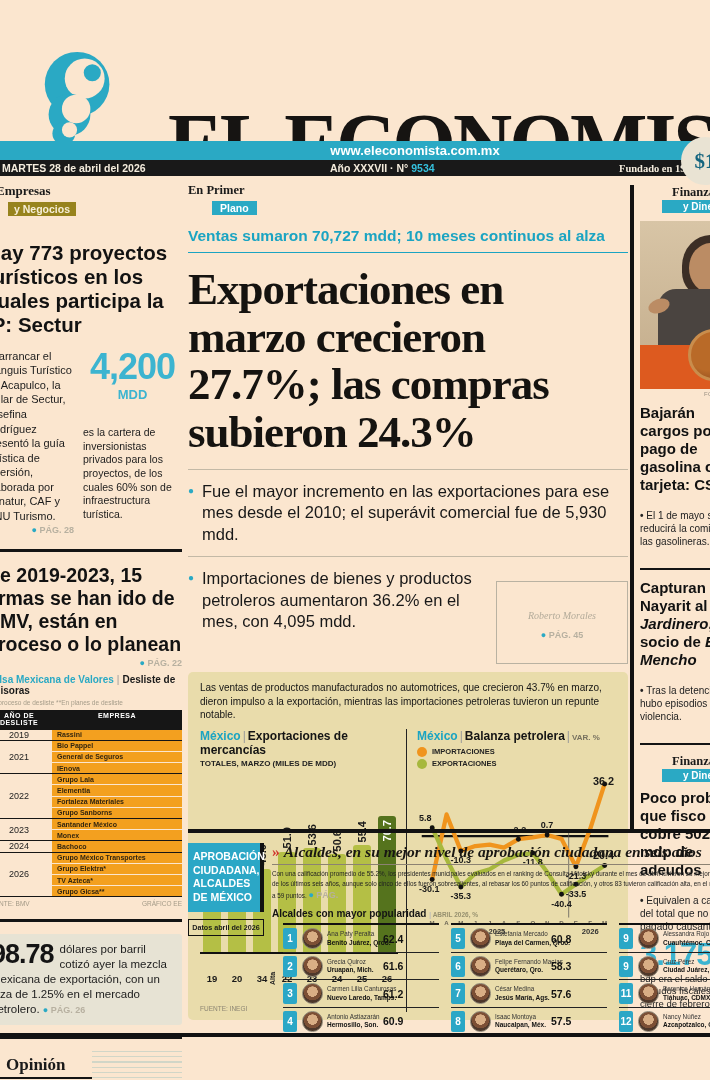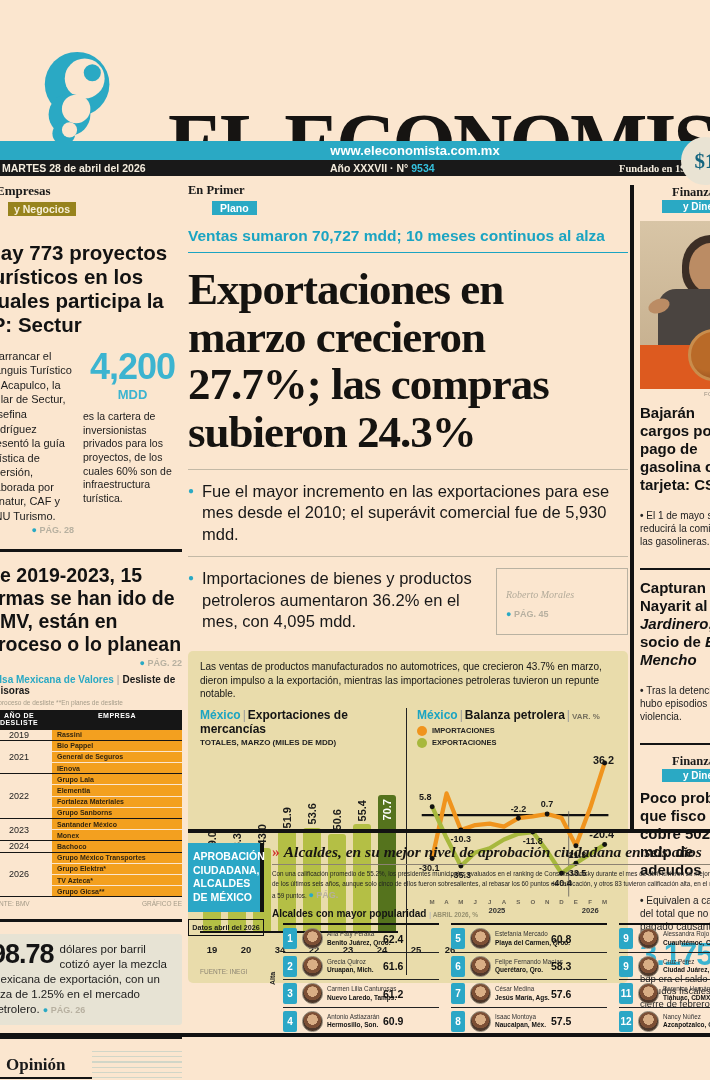--- a/index.html
+++ b/index.html
@@ -23,21 +23,21 @@
 
   
   .col-left{position:absolute;left:-14px;top:183px;width:196px}
   .slab-top{font-family:"Liberation Serif",serif;font-weight:bold;font-size:13px;margin-left:10px}
   .slab-bot{display:inline-block;background:#97831d;color:#f7efd8;font-weight:bold;font-size:10.5px;padding:1px 6px;margin-left:22px}
   .s1-h{font-size:20.5px;font-weight:bold;line-height:1.17;margin:24px 0 0;color:#121212}
   .story1-cols{display:flex;gap:9px;margin-top:12px}
   .s1-body{width:88px;font-size:11px;line-height:1.32;color:#1c1c1c}
   .s1-body .pagref{display:block;text-align:right;margin-top:2px}
   .bignum{color:#3cb4d0;font-weight:bold;font-size:36px;letter-spacing:-1px;line-height:1;text-align:center}
-  .bigunit{color:#3cb4d0;font-weight:bold;font-size:13px;text-align:center;margin:2px 0 8px}
+  .bigunit{color:#3cb4d0;font-weight:bold;font-size:13px;text-align:center;margin:2px 0 24px}
   .bigcap{font-size:10.5px;line-height:1.3;color:#1c1c1c}
   .s2-h{font-size:19.5px;font-weight:bold;line-height:1.18;margin:2px 0 0;color:#121212}
   .s2-pg{display:block;text-align:right;margin:2px 0 6px}
   .bmv-kick{font-size:10px;font-weight:bold;margin-top:4px}
   .bmv-kick .ck1{color:#2aa9c4}
   .bmv-kick .sep{color:#9a9documento284;font-weight:normal;padding:0 3px;color:#999}
   .footnote{font-size:6.5px;color:#a59c89;margin:3px 0 4px}
   .dtable{border-bottom:1.5px solid #161616;margin-top:2px}
   .dt-head{display:flex;background:#161616;color:#fff;font-size:7px;font-weight:bold;letter-spacing:.5px}
   .dt-head .hc1{width:66px;text-align:center;padding:2.5px 0}
@@ -58,39 +58,39 @@
   
   .col-center{position:absolute;left:188px;top:183px;width:440px}
   .epp-top{font-family:Liberation Serif, serif;font-weight:bold;font-size:12.5px}
   .epp-bot{display:inline-block;background:#2aa9c4;color:#fff;font-weight:bold;font-size:10.5px;padding:1px 8px;margin-left:24px}
   .kicker{color:#1ba4c2;font-weight:bold;font-size:15.5px;margin-top:11px;padding-bottom:7px;border-bottom:1.5px solid #1ba4c2}
   .mainhead{font-family:"Liberation Serif",serif;font-weight:bold;font-size:45px;line-height:1.06;letter-spacing:-1px;color:#151310;margin-top:13px}
   .bullet{position:relative;font-size:16.5px;line-height:1.3;color:#181818;padding:11px 0 11px 14px;border-bottom:1px solid #c3b9a6}
   .bullet::before{content:"●";color:#2aa9c4;position:absolute;left:0;top:14px;font-size:10px}
   .bullet-row{display:flex;gap:12px;align-items:flex-start}
   .bullet-row .bullet{border-bottom:0;flex:1}
-  .byline-box{border:1.5px solid #b9b2a2;padding:15px 9px;text-align:left;width:112px;flex:none;margin-top:11px}
+  .byline-box{border:1.5px solid #b9b2a2;padding:23px 9px;text-align:center;width:112px;flex:none;margin-top:24px}
   .byline-name{font-family:"Liberation Serif",serif;font-style:italic;color:#b3ab9a;font-size:10px}
   .byline-pg{display:block;margin-top:7px}
   .chart-panel{background:#e9dcab;border-radius:5px;margin-top:8px;padding:9px 12px 8px}
   .panel-intro{font-size:10px;line-height:1.35;color:#141414;padding-bottom:7px}
   .charts{display:flex}
   .chart-left{width:206px;padding-right:8px;box-sizing:border-box}
   .chart-right{flex:1;border-left:1.5px solid #222;padding-left:10px}
   .ct-row{font-size:12px;font-weight:bold;color:#141414}
   .ct-region{color:#1ba4c2}
   .ct-sep{color:#999;font-weight:normal;padding:0 2px}
   .ct-unit{color:#77715f;font-size:8px}
   .ct-sub{font-size:8px;font-weight:bold;color:#222;margin-top:2px}
   .bars{display:flex;align-items:flex-end;gap:7px;height:150px;margin-top:34px;border-bottom:2.5px solid #111;padding:0 3px}
   .barcol{width:18px;position:relative;flex:none}
   .bar{width:100%;border-radius:3px 3px 0 0;position:relative}
   .bar-val{position:absolute;left:50%;bottom:calc(100% + 3px);transform:translateX(-50%) rotate(180deg);writing-mode:vertical-rl;font-size:11px;font-weight:bold;color:#1a1a1a}
   .bar-val.inside{bottom:auto;top:4px;color:#fff}
-  .bar-xs{display:flex;gap:16px;padding:8px 3px}
+  .bar-xs{display:flex;gap:7px;padding:16px 3px}
   .bar-x{width:18px;flex:none;text-align:center;font-weight:bold;font-size:9.5px;padding-top:3px}
   .chart-src{font-size:6.5px;color:#8d8673;margin-top:5px}
   .lgd{margin:4px 0 0}
   .lgd-item{display:flex;align-items:center;gap:5px;font-size:7.5px;font-weight:bold;color:#222;margin-top:2px}
   .lgd-dot{width:10px;height:10px;border-radius:50%;flex:none}
   .line-svg{display:block;width:100%;height:168px;margin-top:2px}
 
   .vdiv-center{position:absolute;left:630px;top:185px;width:4px;height:645px;background:#121212}
   .hr-mid{position:absolute;left:188px;top:829px;width:522px;height:3.5px;background:#121212}
   .hr-bottom{position:absolute;left:0;top:1033px;width:710px;height:3.5px;background:#121212}

